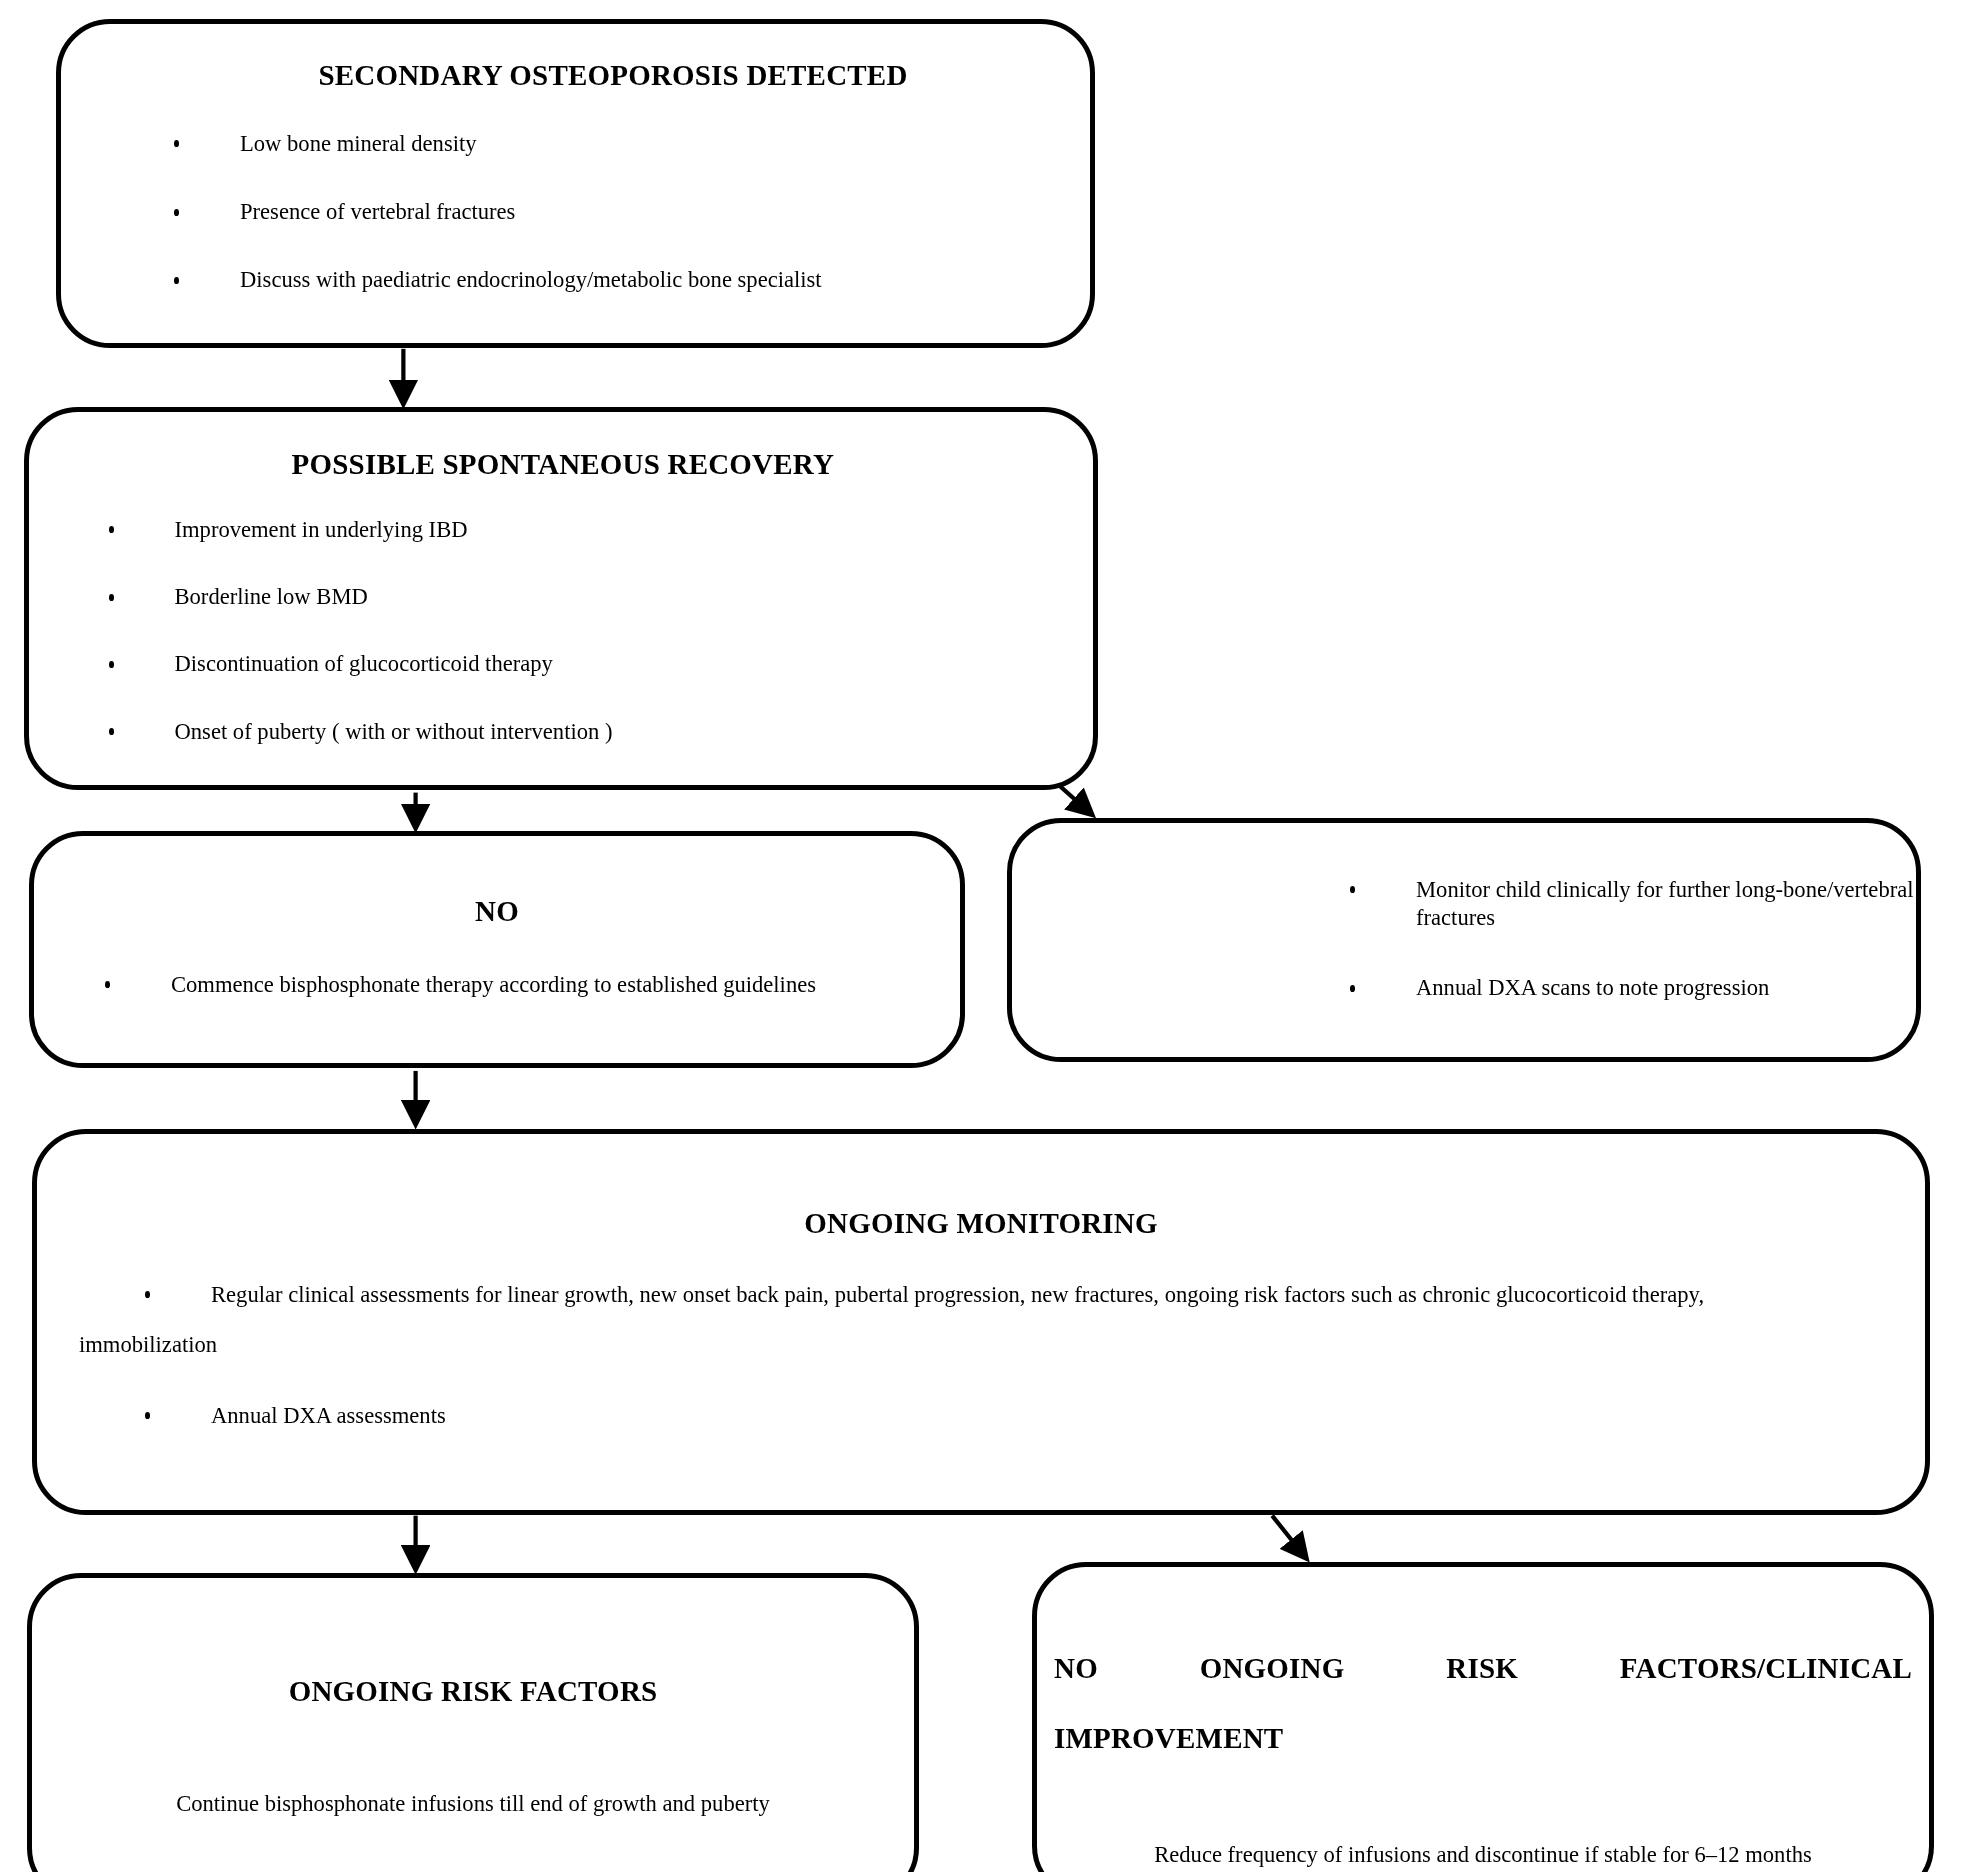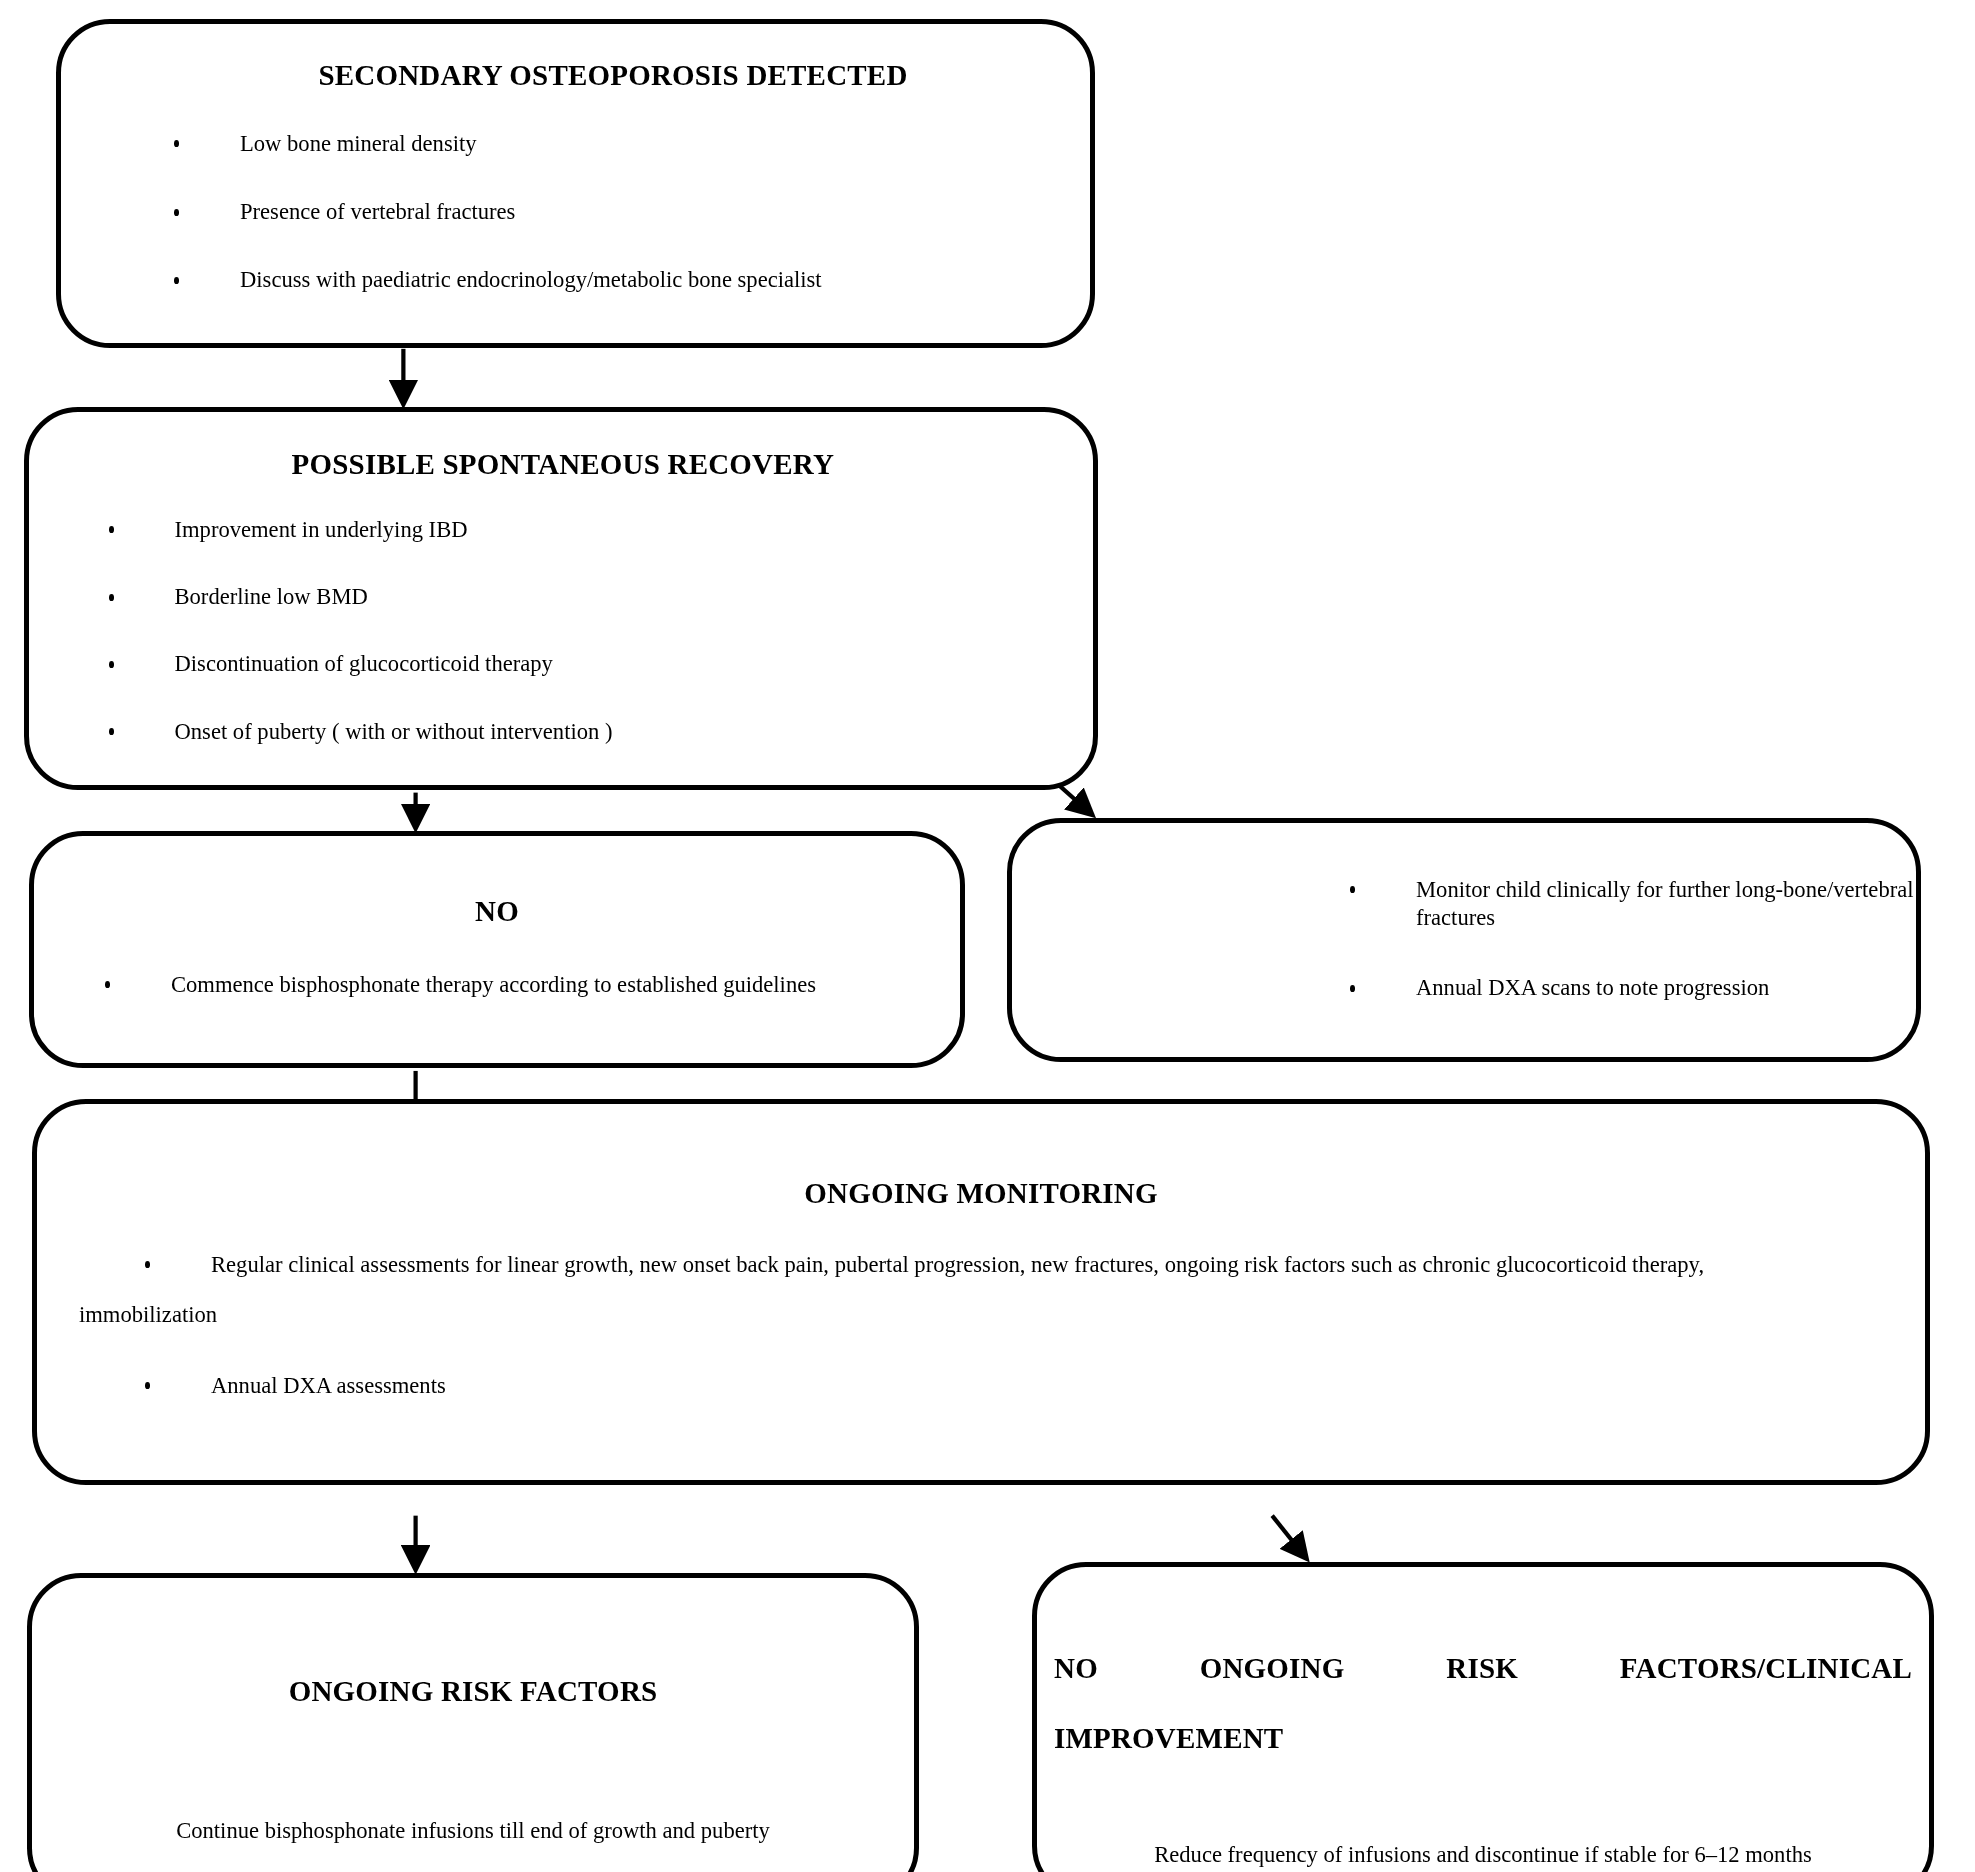--- a/index.html
+++ b/index.html
@@ -85,21 +85,21 @@
     width: 1975px;
     height: 1872px;
     pointer-events: none;
   }
 
   
   #node-secondary   { left: 56px;  top: 19px;   width: 1039px; height: 329px; }
   #node-recovery    { left: 23.5px;   top: 407px;  width: 1074px; height: 383px; }
   #node-no          { left: 29px;   top: 831px; width: 936px; height: 237px; }
   #node-yes         { left: 1007px; top: 818px; width: 914px; height: 244px; }
-  #node-monitoring  { left: 32px;   top: 1099px; width: 1898px; height: 386px; }
+  #node-monitoring  { left: 32px;   top: 1129px; width: 1898px; height: 386px; }
   #node-risk        { left: 27px;   top: 1573px; width: 892px; height: 329px; }
   #node-norisk      { left: 1032px; top: 1562px; width: 902px; height: 338px; }
 
   #node-secondary .node-title { margin-top: 37px; margin-left: 75px; }
   #node-secondary .bullets    { margin-top: 40px; margin-left: 113px; }
   #node-secondary .bullets li { margin-bottom: 40px; }
 
   #node-recovery .node-title  { margin-top: 38px; margin-left: 4.7px; }
   #node-recovery .bullets     { margin-top: 37px; margin-left: 80px; }
   #node-recovery .bullets li  { margin-bottom: 39px; }
@@ -110,21 +110,21 @@
   #node-yes .node-title       { margin-top: 55px; }
   #node-yes .bullets          { margin-top: 53px; margin-left: 338px; }
   #node-yes .bullets li       { margin-bottom: 42px; }
 
   #node-monitoring .node-title{ margin-top: 75px; }
   #node-monitoring .bullets   { margin-top: 43px; margin-left: 108px; }
   #node-monitoring .bullets li{ margin-bottom: 21.6px; }
   #node-monitoring .cont      { margin-left: 42px; margin-top: 21.6px; margin-bottom: 24.4px; }
 
   #node-risk .node-title      { margin-top: 99px; }
-  #node-risk .plain-line      { margin-top: 111px; }
+  #node-risk .plain-line      { margin-top: 84px; }
 
   #node-norisk .node-title    { margin-top: 79px; margin-left: 17px; margin-right: 17px; }
   #node-norisk .plain-line    { margin-top: 80px; }
 </style>
 </head>
 <body>
 
 <div id="canvas">
 
   <svg class="connectors" viewBox="0 0 4201 3982" xmlns="http://www.w3.org/2000/svg">

